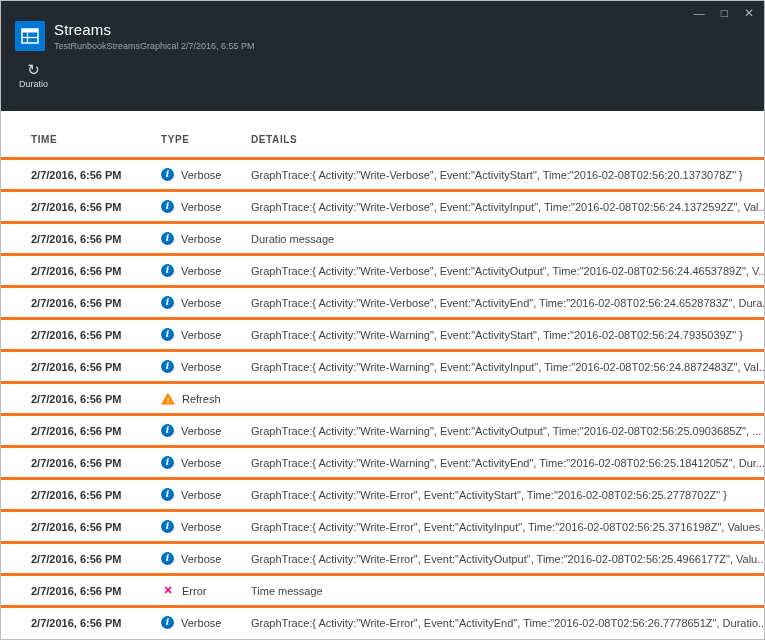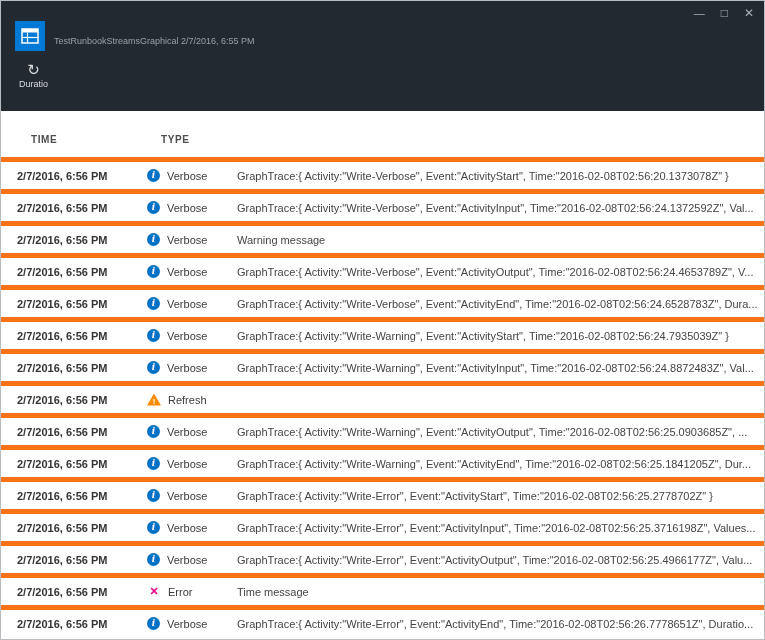--- a/index.html
+++ b/index.html
@@ -54,21 +54,21 @@
     flex: 0 0 auto;
   }
   .titles { margin-left: 9px; }
   .titles h1 {
     font-size: 15px;
     font-weight: 400;
     color: #ffffff;
     letter-spacing: 0.2px;
   }
   .subtitle {
-    margin-top: 15px;
+    margin-top: 3px;
     font-size: 9px;
     color: #99a1a8;
   }
 
   .toolbar {
     padding: 10px 0 0 18px;
   }
   .refresh-btn {
     background: transparent;
     border: none;
@@ -107,22 +107,22 @@
     padding: 0 0 12px 30px;
     font-size: 10px;
     font-weight: bold;
     color: #4d4d4d;
     letter-spacing: 0.6px;
   }
   .row {
     display: flex;
     align-items: center;
     height: 32px;
-    padding-left: 16px;
-    border-top: 5px solid #f97316;
+    padding-left: 30px;
+    border-top: 3px solid #f97316;
     font-size: 11px;
     color: #3b3b3b;
     cursor: pointer;
   }
   .row .col-time { font-weight: bold; color: #333; }
   .row .col-details { color: #444; }
 
   .type-icon {
     display: inline-block;
     text-align: center;
@@ -171,36 +171,38 @@
     <div class="header-top">
       <span class="app-icon">
         <svg width="18" height="16" viewBox="0 0 18 16" aria-hidden="true">
           <rect x="1" y="1" width="16" height="14" fill="none" stroke="#ffffff" stroke-width="1.5"></rect>
           <rect x="1" y="1" width="16" height="3.5" fill="#ffffff"></rect>
           <line x1="6.5" y1="4.5" x2="6.5" y2="15" stroke="#ffffff" stroke-width="1.2"></line>
           <line x1="1" y1="9.5" x2="17" y2="9.5" stroke="#ffffff" stroke-width="1.2"></line>
         </svg>
       </span>
       <div class="titles">
+        <h1>Streams</h1>
         <div class="subtitle">TestRunbookStreamsGraphical 2/7/2016, 6:55 PM</div>
       </div>
     </div>
 
     <div class="toolbar">
       <button class="refresh-btn">
         <span class="refresh-glyph">↻</span>
         <span class="refresh-label">Duratio</span>
       </button>
     </div>
   </div>
 
   <div class="content">
     <div class="table-header">
       <span class="col-time">TIME</span>
       <span class="col-type">TYPE</span>
+      <span class="col-details">DETAILS</span>
     </div>
     <div class="rows">
   <div class="row">
     <span class="col-time">2/7/2016, 6:56 PM</span>
     <span class="col-type">
       <span class="type-icon verbose">i</span>
       <span class="type-label">Verbose</span>
     </span>
     <span class="col-details">GraphTrace:{ Activity:"Write-Verbose", Event:"ActivityStart", Time:"2016-02-08T02:56:20.1373078Z" }</span>
   </div>
@@ -213,21 +215,21 @@
     </span>
     <span class="col-details">GraphTrace:{ Activity:"Write-Verbose", Event:"ActivityInput", Time:"2016-02-08T02:56:24.1372592Z", Val...</span>
   </div>
 
   <div class="row">
     <span class="col-time">2/7/2016, 6:56 PM</span>
     <span class="col-type">
       <span class="type-icon verbose">i</span>
       <span class="type-label">Verbose</span>
     </span>
-    <span class="col-details">Warning message</span>
+    <span class="col-details">Duratio message</span>
   </div>
 
   <div class="row">
     <span class="col-time">2/7/2016, 6:56 PM</span>
     <span class="col-type">
       <span class="type-icon verbose">i</span>
       <span class="type-label">Verbose</span>
     </span>
     <span class="col-details">GraphTrace:{ Activity:"Write-Verbose", Event:"ActivityOutput", Time:"2016-02-08T02:56:24.4653789Z", V...</span>
   </div>

